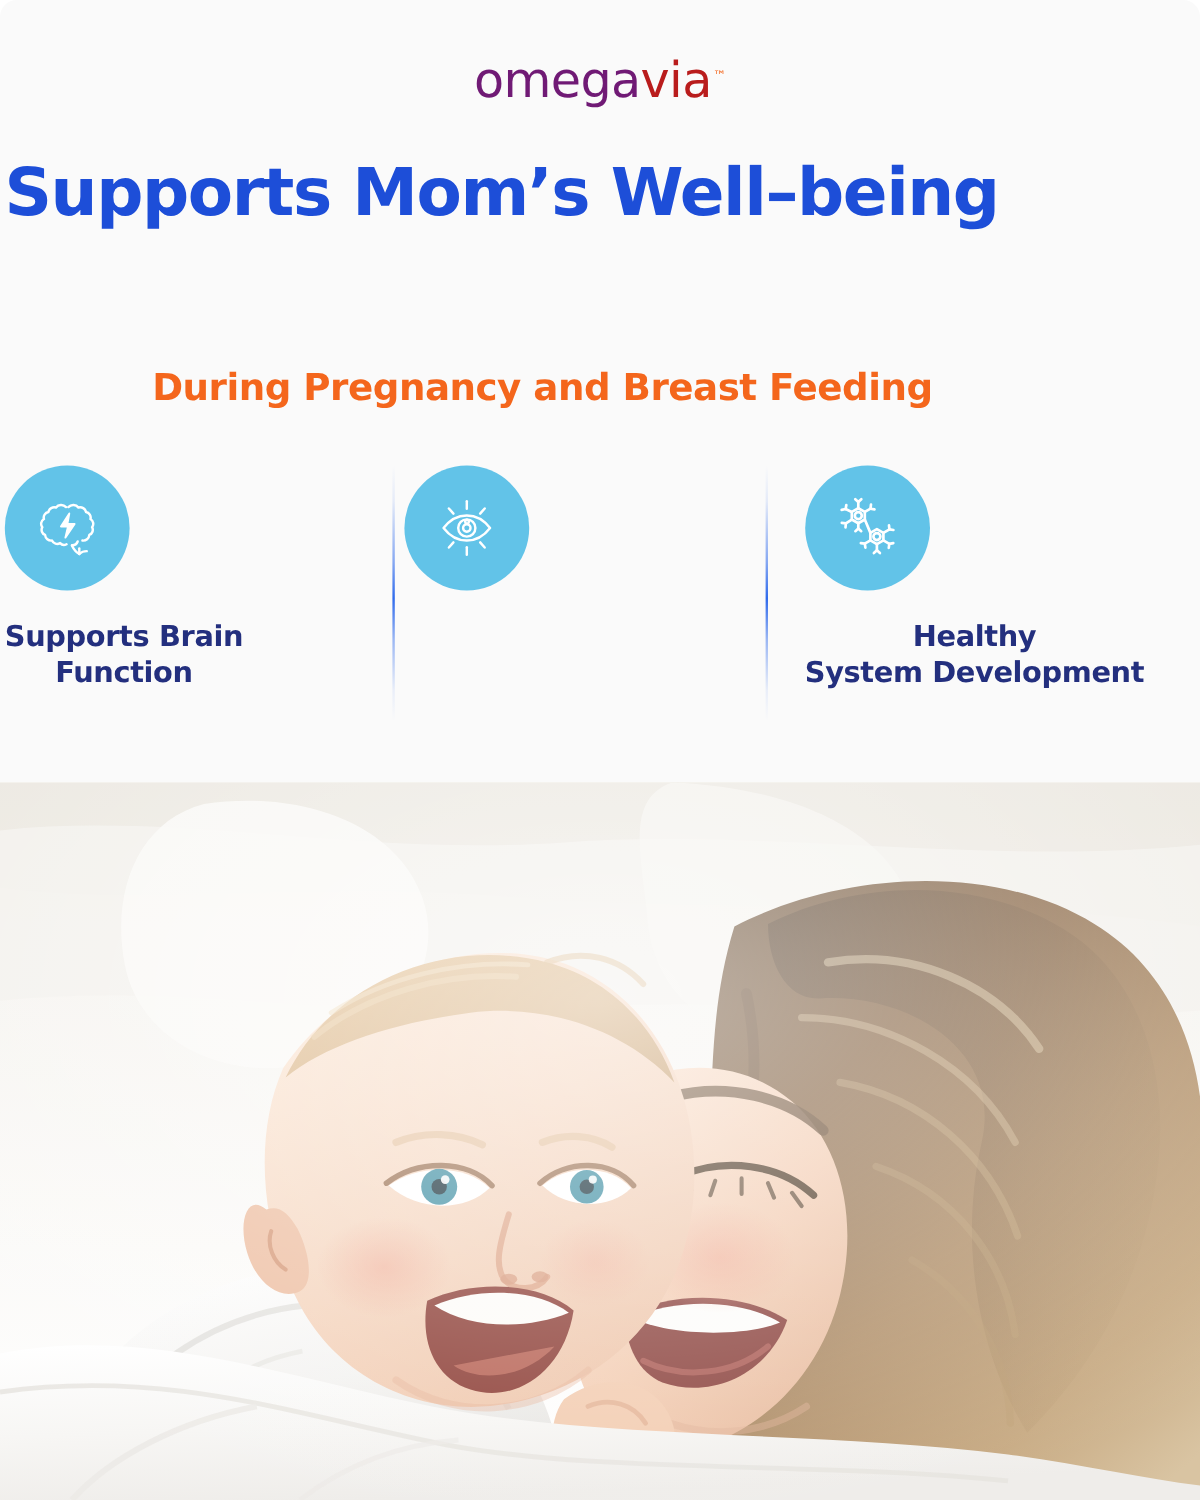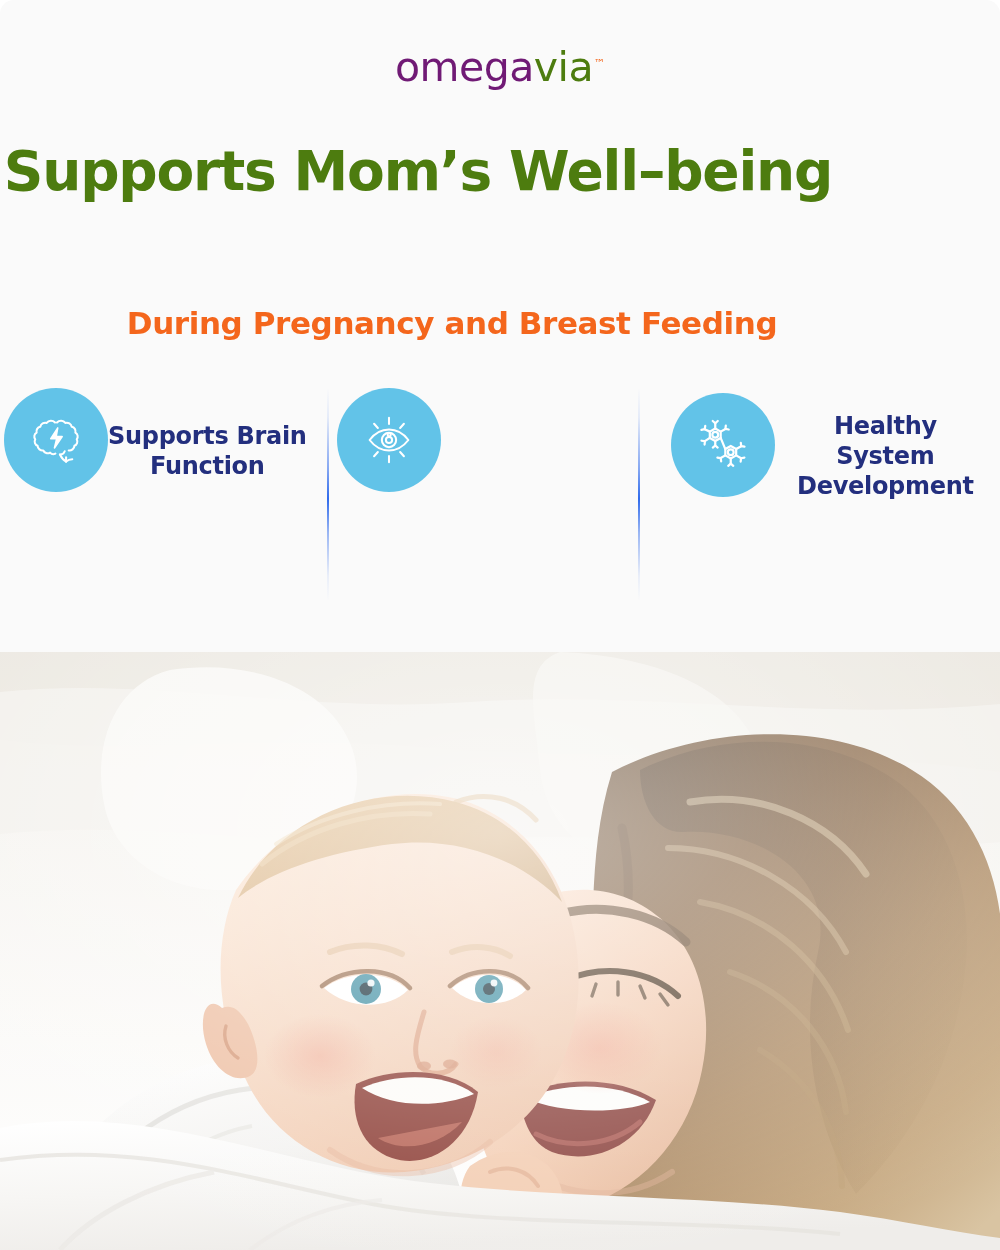--- a/index.html
+++ b/index.html
@@ -42,37 +42,37 @@
     line-height: 1;
     white-space: nowrap;
   }
   .brand-text {
     font-size: 41px;
     font-weight: 500;
     letter-spacing: -0.5px;
     font-family: "DejaVu Sans", sans-serif;
   }
   .brand-omega { color: #701a75; }
-  .brand-via   { color: #4d7c0f; }
+  .brand-via   { color: #b91c1c; }
   .brand-tm {
     font-size: 11px;
     color: #f3681f;
     vertical-align: 14px;
     margin-left: 1px;
     font-family: "DejaVu Sans", sans-serif;
   }
 
   
   .headline {
     position: absolute;
-    top: 140px;
+    top: 129px;
     left: 0;
     width: 836px;
     text-align: center;
-    color: #4d7c0f;
+    color: #1d4ed8;
     font-size: 55px;
     font-weight: bold;
     line-height: 1.14;
     letter-spacing: -1.2px;
     font-family: "DejaVu Sans", sans-serif;
   }
   .headline-line { display: block; }
 
   
   .subtitle {
@@ -96,21 +96,22 @@
     left: 0;
     width: 1000px;
     height: 215px;
     display: flex;
     align-items: flex-start;
   }
   .benefit {
     position: relative;
     flex: 1 1 0;
     display: flex;
-    align-items: center;
+    flex-direction: column;
+    align-items: flex-start;
     padding: 0 4px;
   }
   .benefit-icon-circle {
     width: 104px;
     height: 104px;
     border-radius: 50%;
     background: #62c3e8;
     display: flex;
     align-items: center;
     justify-content: center;

